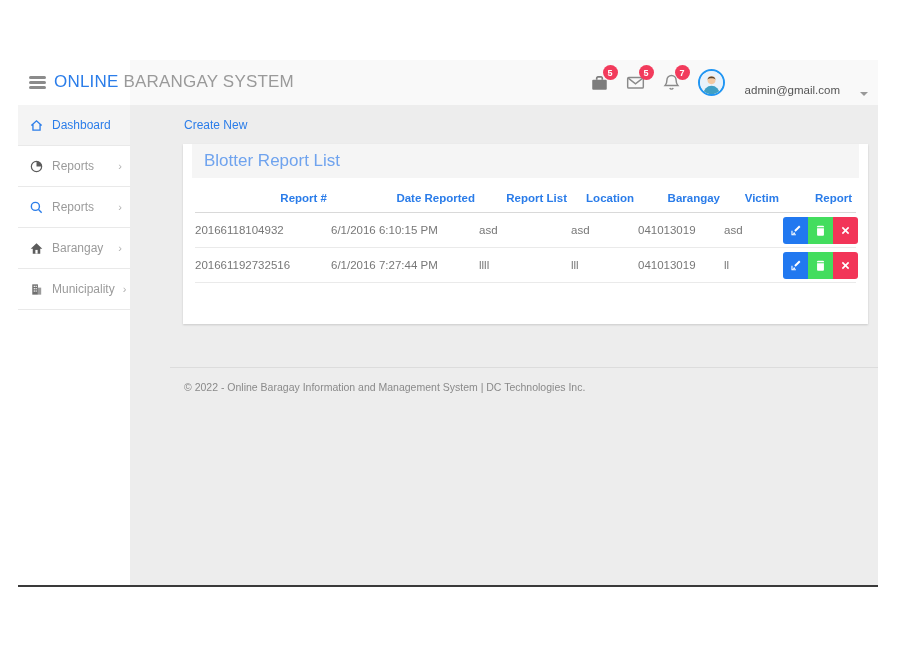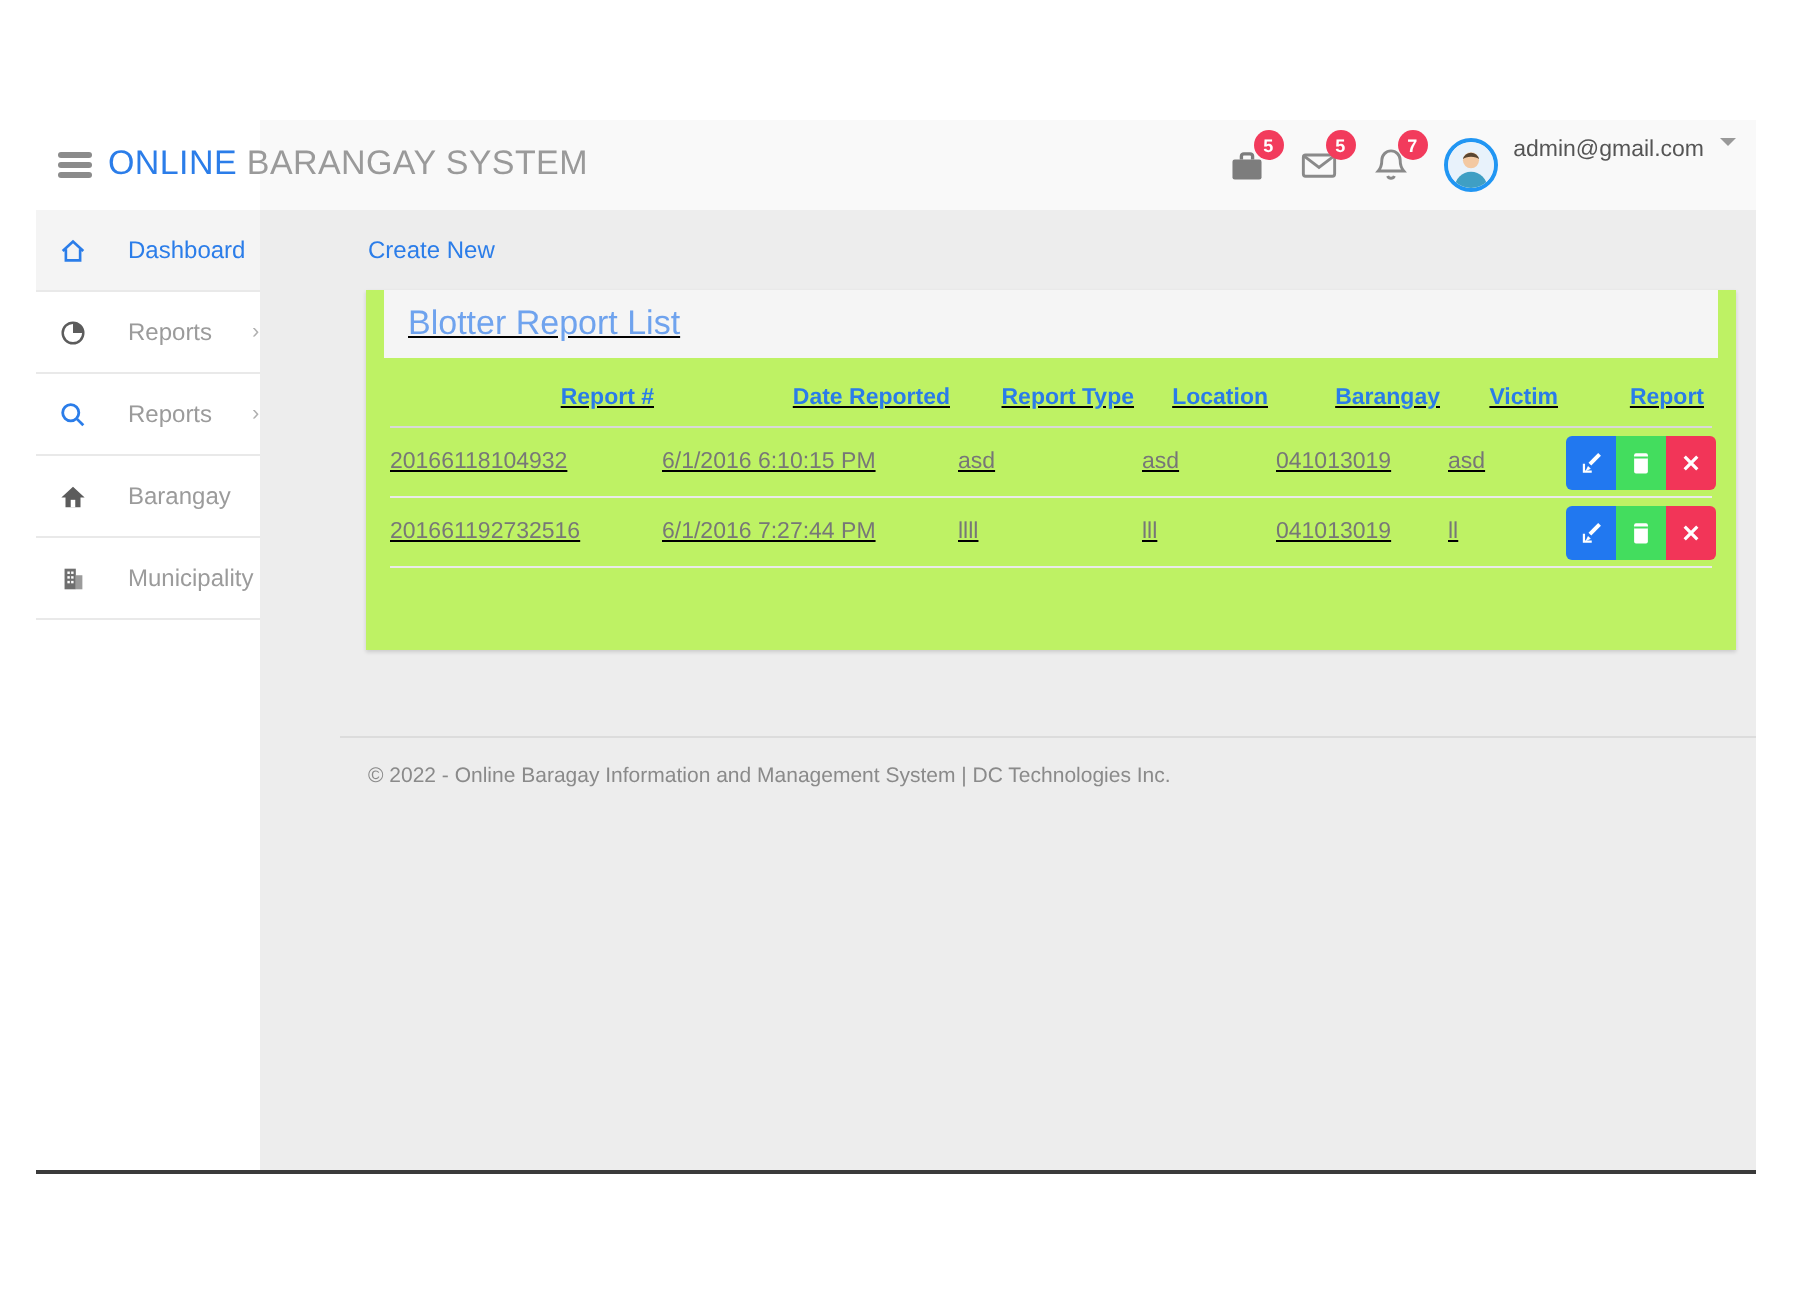--- a/index.html
+++ b/index.html
@@ -13,38 +13,38 @@
   .hamburger { position:absolute; left:11px; top:16px; width:17px; cursor:pointer; }
   .hamburger span { display:block; height:3px; background:#8b8b8b; border-radius:1.5px; margin-bottom:2px; }
   .brand-text { position:absolute; left:36px; top:12px; font-size:17px; letter-spacing:0.2px; white-space:nowrap; }
   .brand-hl { color:#2b7de9; }
   .brand-rest { color:#9a9a9a; }
   .top-right { position:absolute; right:10px; top:0; height:45px; display:flex; align-items:center; gap:17px; }
   .notif { position:relative; width:19px; height:19px; cursor:pointer; }
   .badge { position:absolute; top:-8px; right:-9px; min-width:15px; height:15px; padding:0 3px;
            background:#f23b5c; color:#fff; font-size:9px; font-weight:bold; border-radius:8px;
            display:flex; align-items:center; justify-content:center; }
-  .userbox { display:flex; align-items:flex-start; gap:8px; cursor:pointer; }
+  .userbox { display:flex; align-items:flex-end; gap:20px; cursor:pointer; }
   .avatar { width:27px; height:27px; border-radius:50%; border:2px solid #2196f3; background:#e8f2fb; overflow:hidden; }
   .email { font-size:11.5px; color:#555; }
   .caret { width:0; height:0; border-left:4px solid transparent; border-right:4px solid transparent; border-top:4px solid #999; }
 
   
   .appbody { display:flex; flex:1 1 auto; min-height:0; }
   .sidebar { width:112px; flex:0 0 112px; }
-  .side-item { height:41px; display:flex; align-items:center; gap:20px; padding:0 8px 0 11px;
+  .side-item { height:41px; display:flex; align-items:center; gap:8px; padding:0 8px 0 11px;
                background:#fff; border-bottom:1px solid #e9e9e9; font-size:12px; color:#9b9b9b; cursor:pointer; }
   .side-item.active { background:#f4f4f4; color:#2b7de9; }
   .side-item .sicon { flex:0 0 15px; height:15px; }
   .side-item .chev { margin-left:auto; color:#b0b0b0; font-size:11px; line-height:1; }
 
   .main { flex:1 1 auto; background:#ededed; position:relative;padding-left:40px; }
   .create-new { display:inline-block; margin:13px 0 0 14px; font-size:12px; color:#2b7de9; text-decoration:none; cursor:pointer; }
 
-  .card { margin:11px 10px 0 13px; height:180px; background:#bef264; box-shadow:0 1px 2px rgba(0,0,0,0.15);text-decoration:underline; }
+  .card { margin:11px 10px 0 13px; height:180px; background:#ffffff; box-shadow:0 1px 2px rgba(0,0,0,0.15); }
   .panel-heading { margin:9px; background:#f5f5f5; padding:7px 12px; }
   .panel-title { font-size:17px; color:#6fa3ee; }
   .tablewrap { padding:0 12px; }
   table { width:100%; border-collapse:collapse; table-layout:fixed; }
   th { text-align:right; font-size:11.5px; font-weight:bold; color:#2a7ce9; padding:5px 4px 8px 0; border-bottom:1px solid #d9d9d9; }
   td { font-size:11.5px; color:#777; height:35px; padding-right:4px; border-bottom:1px solid #eaeaea; vertical-align:middle; }
   col.c1{width:136px;} col.c2{width:148px;} col.c3{width:92px;} col.c4{width:67px;} col.c5{width:86px;} col.c6{width:59px;}
 
   .btn-group { display:inline-flex; border-radius:3px; overflow:hidden; }
   .abtn { width:25px; height:27px; border:none; display:flex; align-items:center; justify-content:center; cursor:pointer; padding:0; }
@@ -175,21 +175,21 @@
                   <col class="c3">
                   <col class="c4">
                   <col class="c5">
                   <col class="c6">
                   <col>
                 </colgroup>
               <thead>
                 <tr>
                   <th>Report #</th>
                   <th>Date Reported</th>
-                  <th>Report Type</th>
+                  <th>Report List</th>
                   <th>Location</th>
                   <th>Barangay</th>
                   <th>Victim</th>
                   <th>Report</th>
                 </tr>
               </thead>
               <tbody>
                 <tr>
                   <td>20166118104932</td>
                   <td>6/1/2016 6:10:15 PM</td>

